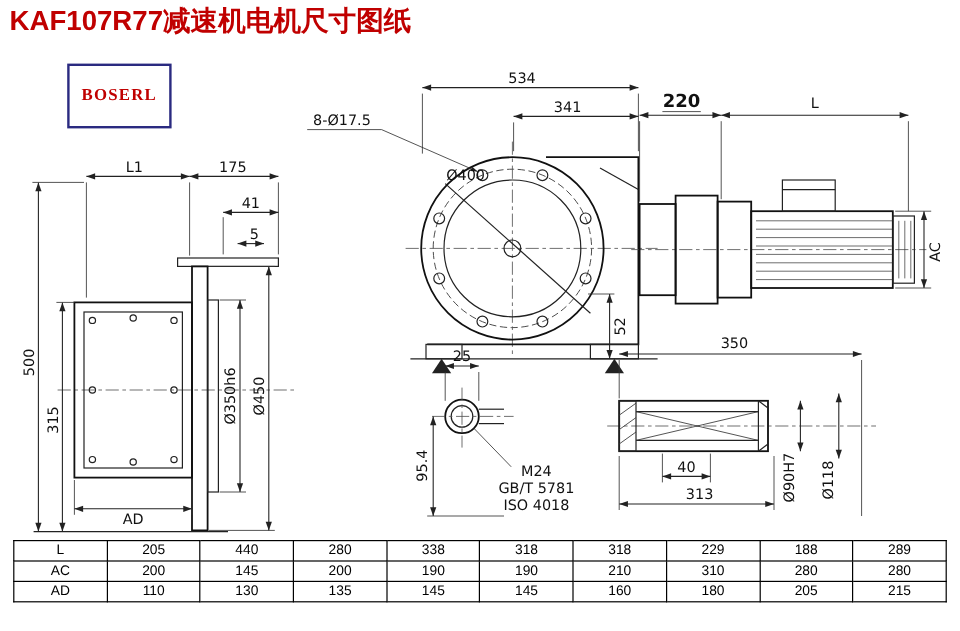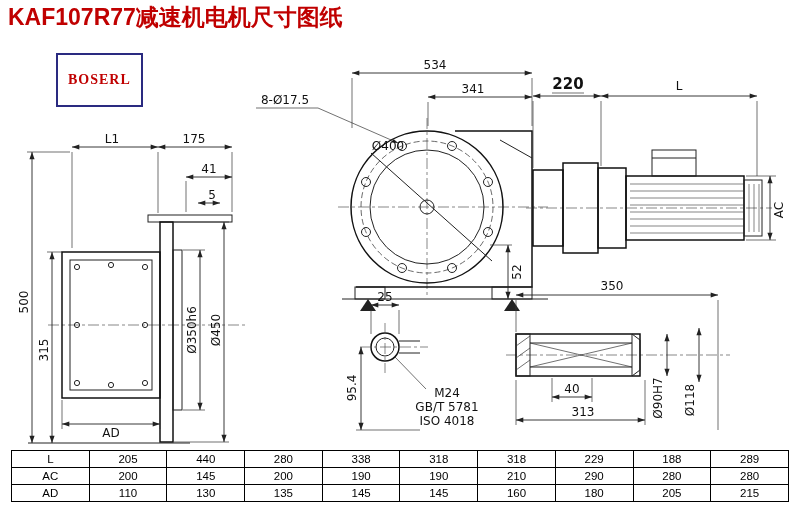--- a/index.html
+++ b/index.html
@@ -234,21 +234,21 @@
       <td>289</td>
     </tr>
     <tr>
       <td>AC</td>
       <td>200</td>
       <td>145</td>
       <td>200</td>
       <td>190</td>
       <td>190</td>
       <td>210</td>
-      <td>290</td>
+      <td>310</td>
       <td>280</td>
       <td>280</td>
     </tr>
     <tr>
       <td>AD</td>
       <td>110</td>
       <td>130</td>
       <td>135</td>
       <td>145</td>
       <td>145</td>

